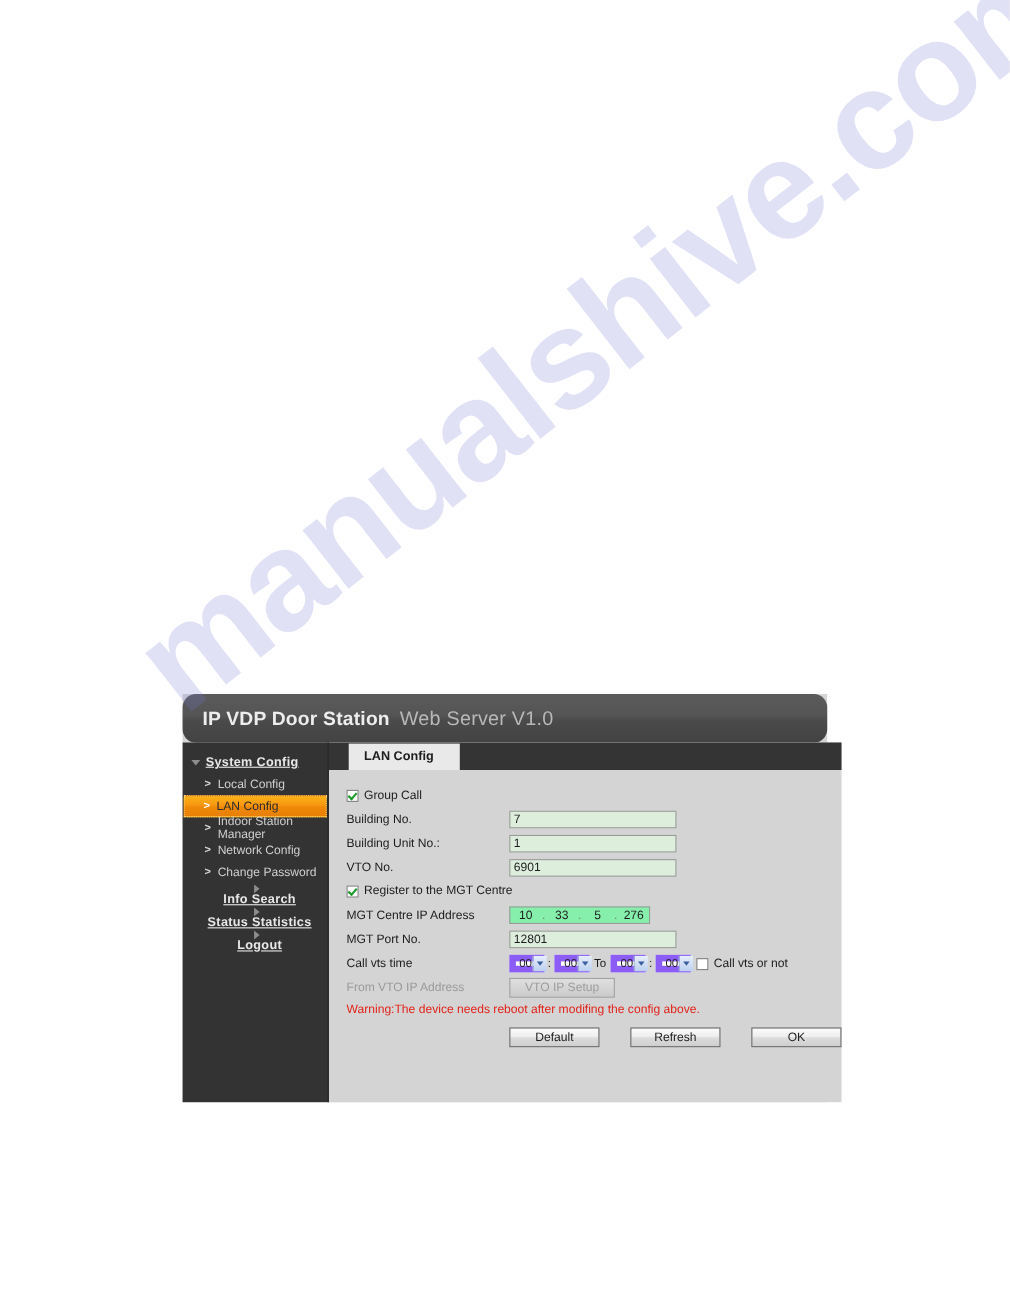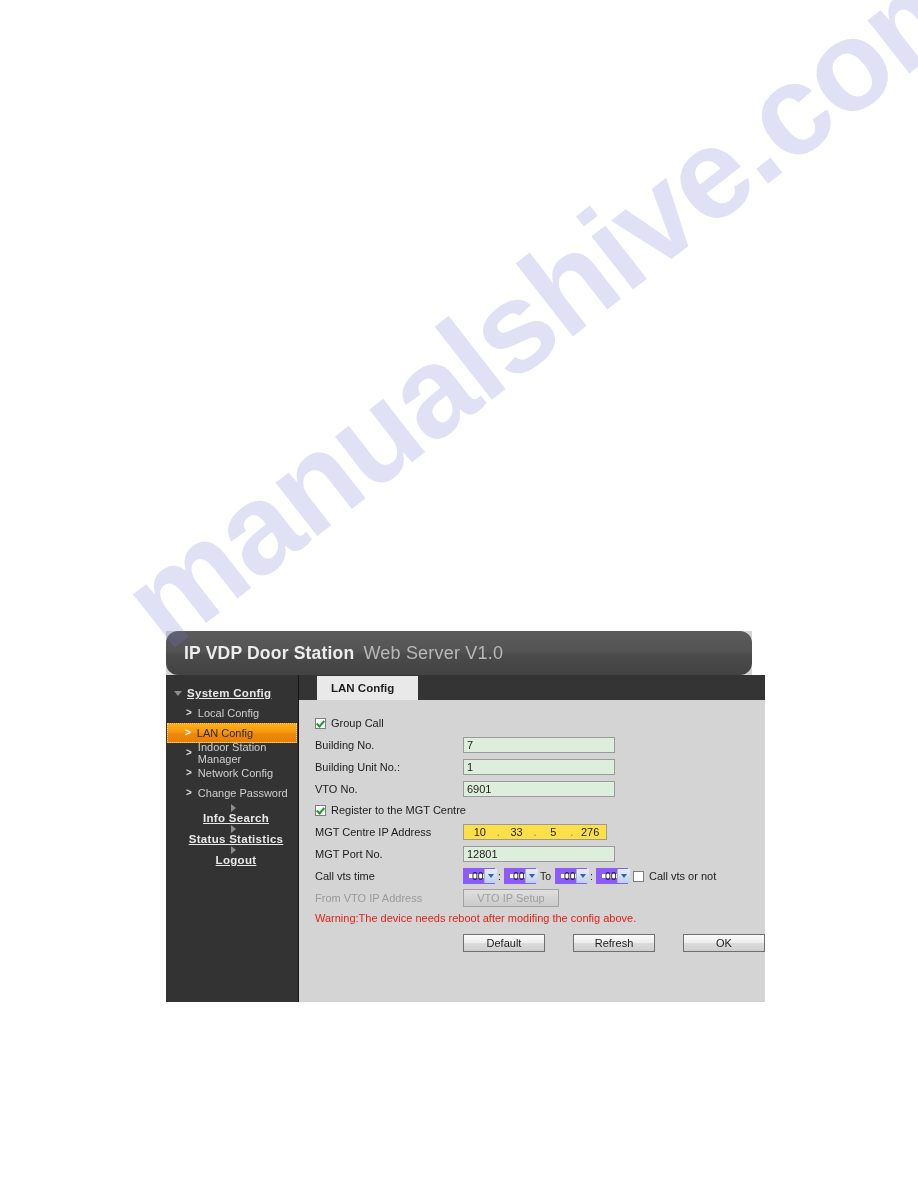--- a/index.html
+++ b/index.html
@@ -195,23 +195,23 @@
     font-size: 11px;
     color: #1c1c1c;
     padding: 0 3px;
     box-sizing: border-box;
     line-height: 14px;
     font-family: "Liberation Sans", sans-serif;
   }
 
   
   .ipbox {
-    width: 144px;
+    width: 128px;
     height: 16px;
-    background: #fde047;
+    background: #86efac;
     border: 1px solid #9a9a9a;
     display: flex;
     align-items: center;
     box-sizing: border-box;
   }
   .ipseg {
     flex: 1 1 0;
     text-align: center;
     font-size: 11px;
     color: #1c1c1c;

